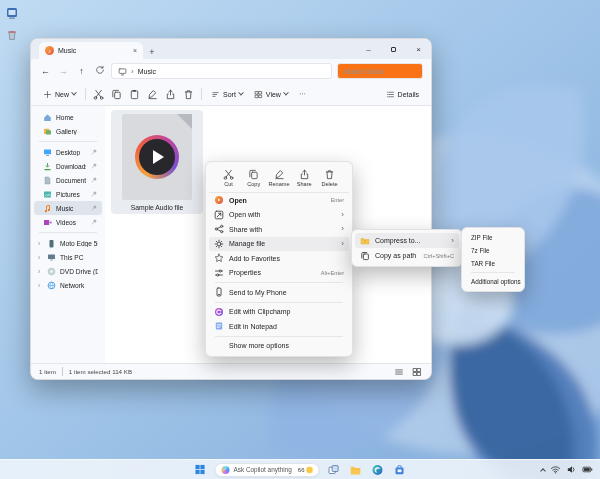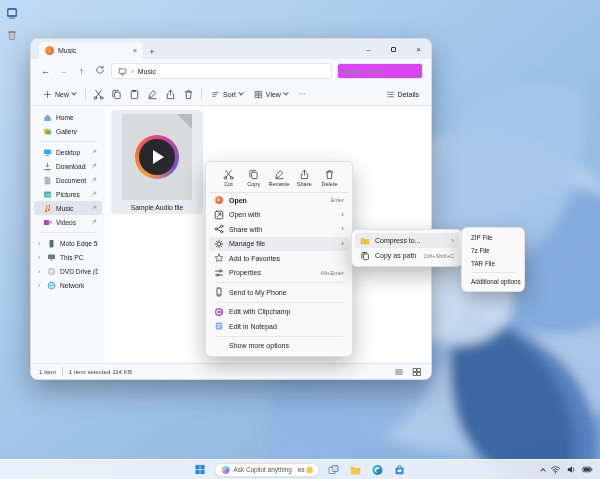--- a/index.html
+++ b/index.html
@@ -25,21 +25,21 @@
   .wctrls { margin-left:auto; display:flex; height:100%; }
   .wc { width:25px; height:100%; display:flex; align-items:center; justify-content:center; font-size:8px; color:#333; }
   .maxbox { width:5px; height:5px; border:1px solid #333; border-radius:1px; display:inline-block; }
 
   .addr { height:24px; display:flex; align-items:center; gap:5px; padding:0 8px; flex:none; }
   .navb { width:13px; text-align:center; font-size:9px; color:#333; flex:none; }
   .navb.dis { color:#a6adb6; }
   .crumb { flex:1; height:16px; background:#fff; border:1px solid #e2e6eb; border-radius:3px;
            display:flex; align-items:center; gap:4px; padding:0 6px; font-size:7px; color:#222; }
   .crumbsep { color:#777; font-size:8px; }
-  .searchbox { width:86px; height:16px; background:#d946ef; border:1px solid #e2e6eb; border-radius:3px;
+  .searchbox { width:86px; height:16px; background:#f97316; border:1px solid #e2e6eb; border-radius:3px;
                font-size:6.8px; padding:0 5px; color:#333; font-family:"Liberation Sans",sans-serif; }
   .searchbox::placeholder { color:#8a9099; }
 
   .tools { height:23px; display:flex; align-items:center; gap:3px; padding:0 8px; border-bottom:1px solid #e3e7ec; flex:none; }
   .tbtn { display:flex; align-items:center; gap:3px; font-size:7px; color:#222; padding:2px 4px; border-radius:3px; }
   .chev { width:4px; height:4px; border-right:1px solid #555; border-bottom:1px solid #555; transform:rotate(45deg) translate(-1px,-1px); display:inline-block; }
   .tsep { width:1px; height:12px; background:#d9dde2; margin:0 2px; flex:none; }
   .tico { width:15px; height:15px; display:flex; align-items:center; justify-content:center; border-radius:3px; flex:none; }
   .spacer { flex:1; }
 

